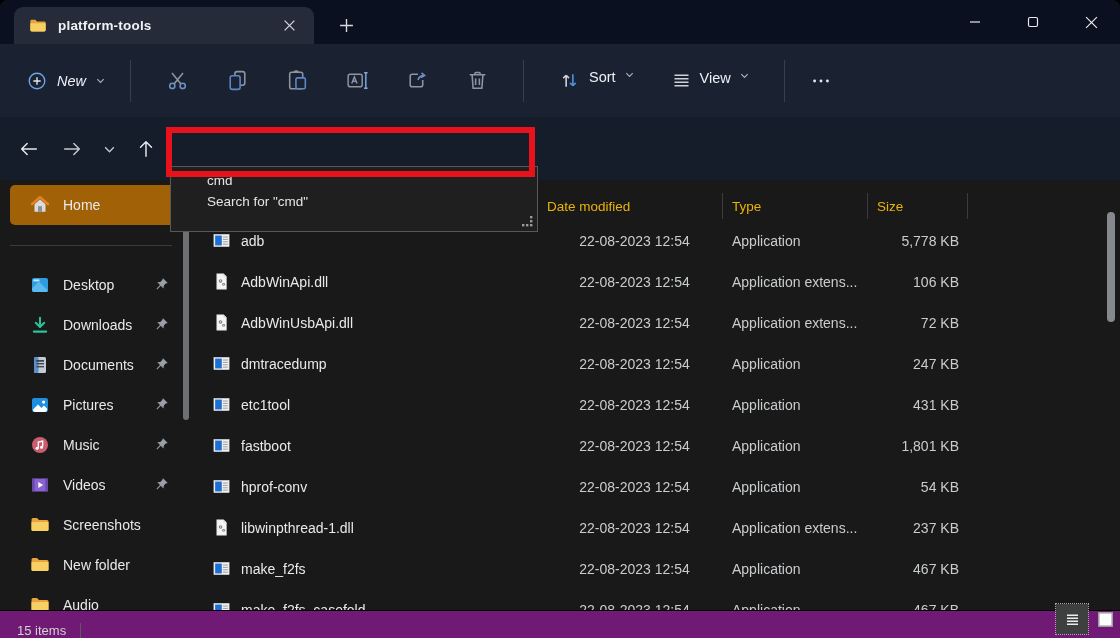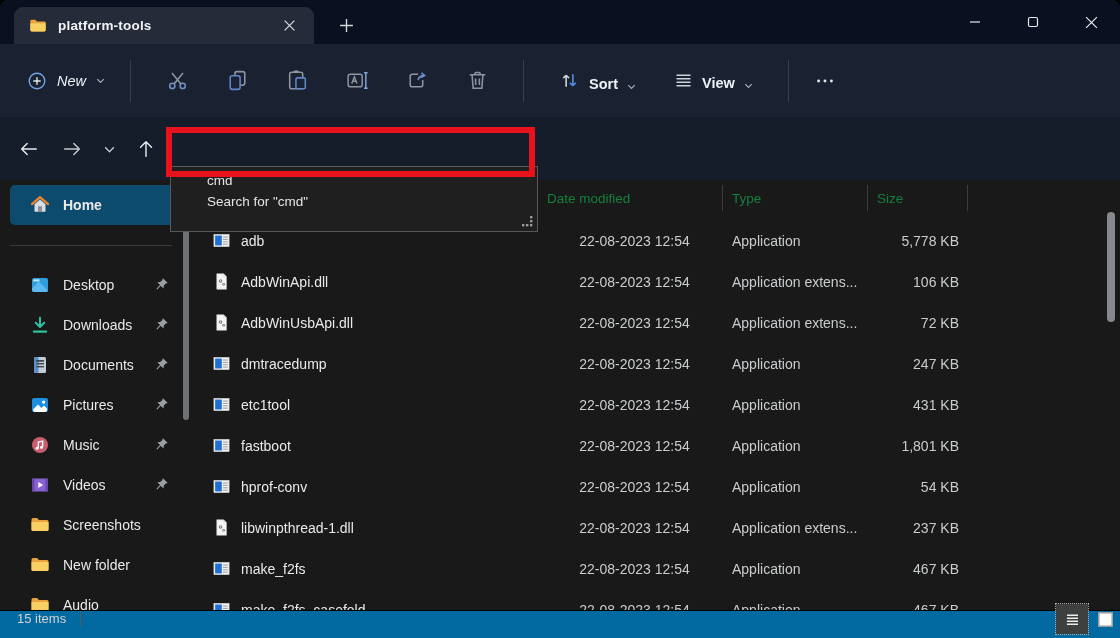--- a/index.html
+++ b/index.html
@@ -15,21 +15,21 @@
   .newtab-btn{position:absolute;left:332px;top:11px;width:28px;height:28px;display:flex;align-items:center;justify-content:center;border-radius:4px;}
   .wincontrols{position:absolute;right:0;top:0;height:44px;display:flex;}
   .winbtn{width:58px;height:44px;display:flex;align-items:center;justify-content:center;}
 
   
   .toolbar{left:0;top:44px;width:1120px;height:73px;background:#1a2231;display:flex;align-items:center;padding-left:18px;}
   .tb-new{display:flex;align-items:center;gap:9px;padding:8px 8px;border-radius:4px;font-style:italic;}
   .tb-new-label{color:#eef1f5;font-size:14.5px;}
   .tb-sep{width:1px;height:42px;background:#363f4f;margin:0 16px;}
   .tb-icon-btn{width:46px;height:46px;display:flex;align-items:center;justify-content:center;border-radius:4px;margin:0 7px;}
-  .tb-group{display:flex;align-items:flex-end;gap:8px;padding:8px 10px;border-radius:4px;margin:0 8px;font-weight:bold;}
+  .tb-group{display:flex;align-items:flex-start;gap:8px;padding:8px 10px;border-radius:4px;margin:0 8px;}
   .tb-group-label{color:#eef1f5;font-size:14.5px;}
   .tb-more{width:40px;height:40px;display:flex;align-items:center;justify-content:center;border-radius:4px;}
 
   
   .navrow{left:0;top:117px;width:1120px;height:63px;background:#151c2a;}
   .nav-btn{position:absolute;top:18px;width:28px;height:28px;display:flex;align-items:center;justify-content:center;border-radius:4px;}
   .addressbar{position:absolute;left:172px;top:133px;width:356px;height:38px;background:#0e1218;display:flex;align-items:center;padding-left:8px;}
   .addr-text{color:#ffffff;font-size:14px;margin-left:8px;}
   .caret{display:inline-block;width:1px;height:17px;background:#fff;margin-left:1px;vertical-align:middle;}
   .addr-chevron-btn{position:absolute;left:537px;top:131px;width:36px;height:40px;background:#1c222e;display:flex;align-items:center;justify-content:center;border-radius:4px;}
@@ -44,52 +44,52 @@
   .suggest-item{height:23px;display:flex;align-items:center;padding-left:36px;color:#e4e4e4;font-size:13.5px;}
   .suggest-item.first{padding-top:4px;}
   .suggest-grip{position:absolute;right:3px;bottom:3px;}
 
   
   .content{left:0;top:180px;width:1120px;height:430px;background:#191919;overflow:hidden;}
 
   
   .sidebar{position:absolute;left:0;top:0;width:200px;height:430px;overflow:hidden;}
   .side-item{position:relative;height:40px;width:168px;margin-left:10px;display:flex;align-items:center;border-radius:5px;padding-left:20px;}
-  .side-item.selected{background:#0c4a6e;font-weight:bold;}
+  .side-item.selected{background:#a16207;}
   .side-item:first-child{margin-top:5px;}
   .side-ico{width:20px;height:20px;display:flex;}
   .side-ico svg{width:20px;height:20px;}
   .side-label{color:#e9e9e9;font-size:14px;margin-left:13px;flex:1;}
   .pin{position:absolute;right:9px;top:12px;width:15px;height:15px;}
   .pin svg{width:15px;height:15px;}
   .side-sep{height:40px;display:flex;align-items:center;}
   .side-sep .line{height:1px;background:#3a3a3a;width:162px;margin-left:10px;}
   .side-scroll{position:absolute;left:183px;top:25px;width:6px;height:215px;background:#6e7174;border-radius:3px;}
 
   
   .filepane{position:absolute;left:200px;top:0;width:920px;height:430px;}
-  .fheader{position:absolute;left:0;top:0;width:920px;height:36px;display:flex;align-items:center;color:#15803d;font-size:13.5px;}
+  .fheader{position:absolute;left:0;top:8px;width:920px;height:36px;display:flex;align-items:center;color:#eab308;font-size:13.5px;}
   .fh-cell{position:relative;height:36px;display:flex;align-items:center;padding-left:10px;}
   .fh-sep{position:absolute;left:0;top:5px;width:1px;height:26px;background:#3c3c3c;}
   .fh-name{width:337px;}
   .fh-date{width:185px;}
   .fh-type{width:145px;}
   .fh-size{width:100px;}
   .frows{position:absolute;left:0;top:40px;width:920px;}
   .frow{height:41px;display:flex;align-items:center;font-size:14px;}
   .c-name{width:337px;display:flex;align-items:center;padding-left:12px;color:#e9e9e9;}
   .f-ico{width:19px;height:19px;margin-right:10px;display:flex;}
   .f-ico svg{width:19px;height:19px;}
   .c-date{width:185px;padding-left:10px;color:#c9ccce;text-align:center;}
   .c-type{width:145px;padding-left:10px;color:#c9ccce;white-space:nowrap;overflow:hidden;}
   .c-size{width:92px;text-align:right;color:#c9ccce;}
   .main-scroll{position:absolute;left:907px;top:32px;width:8px;height:110px;background:#85888c;border-radius:4px;}
 
   
-  .statusbar{left:0;top:610px;width:1120px;height:28px;background:#0369a1;display:flex;align-items:flex-start;border-top:1px solid #000;}
+  .statusbar{left:0;top:610px;width:1120px;height:28px;background:#701a75;display:flex;align-items:flex-end;border-top:1px solid #000;}
   .status-count{color:#d2d2d2;font-size:13px;margin-left:17px;}
   .status-sep{width:1px;height:15px;background:#5a5a5a;margin-left:14px;}
   .view-details-btn{position:absolute;left:1056px;top:604px;width:32px;height:30px;background:#3e4040;outline:1px dotted #a9a9a9;display:flex;align-items:center;justify-content:center;z-index:10;}
   .view-icons-btn{position:absolute;left:1092px;top:607px;width:26px;height:25px;display:flex;align-items:center;justify-content:center;z-index:10;}
 
   svg{display:block;}
 </style>
 </head>
 <body>
 

